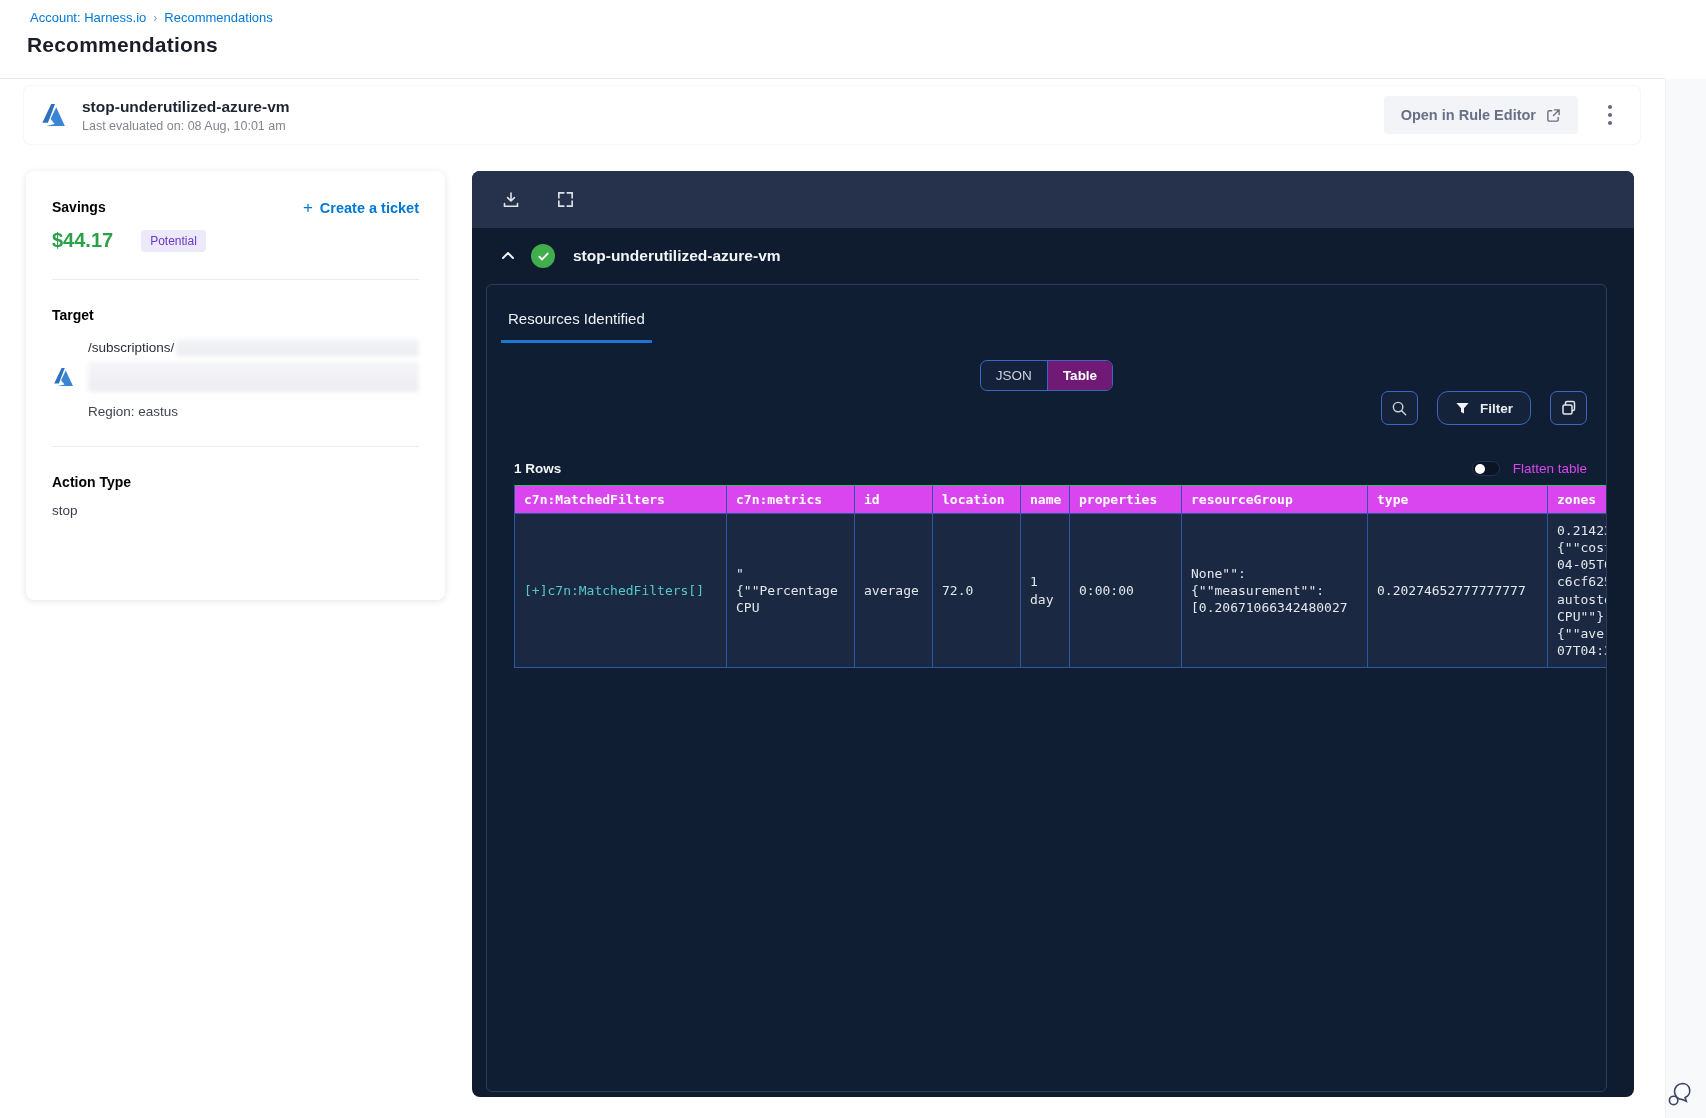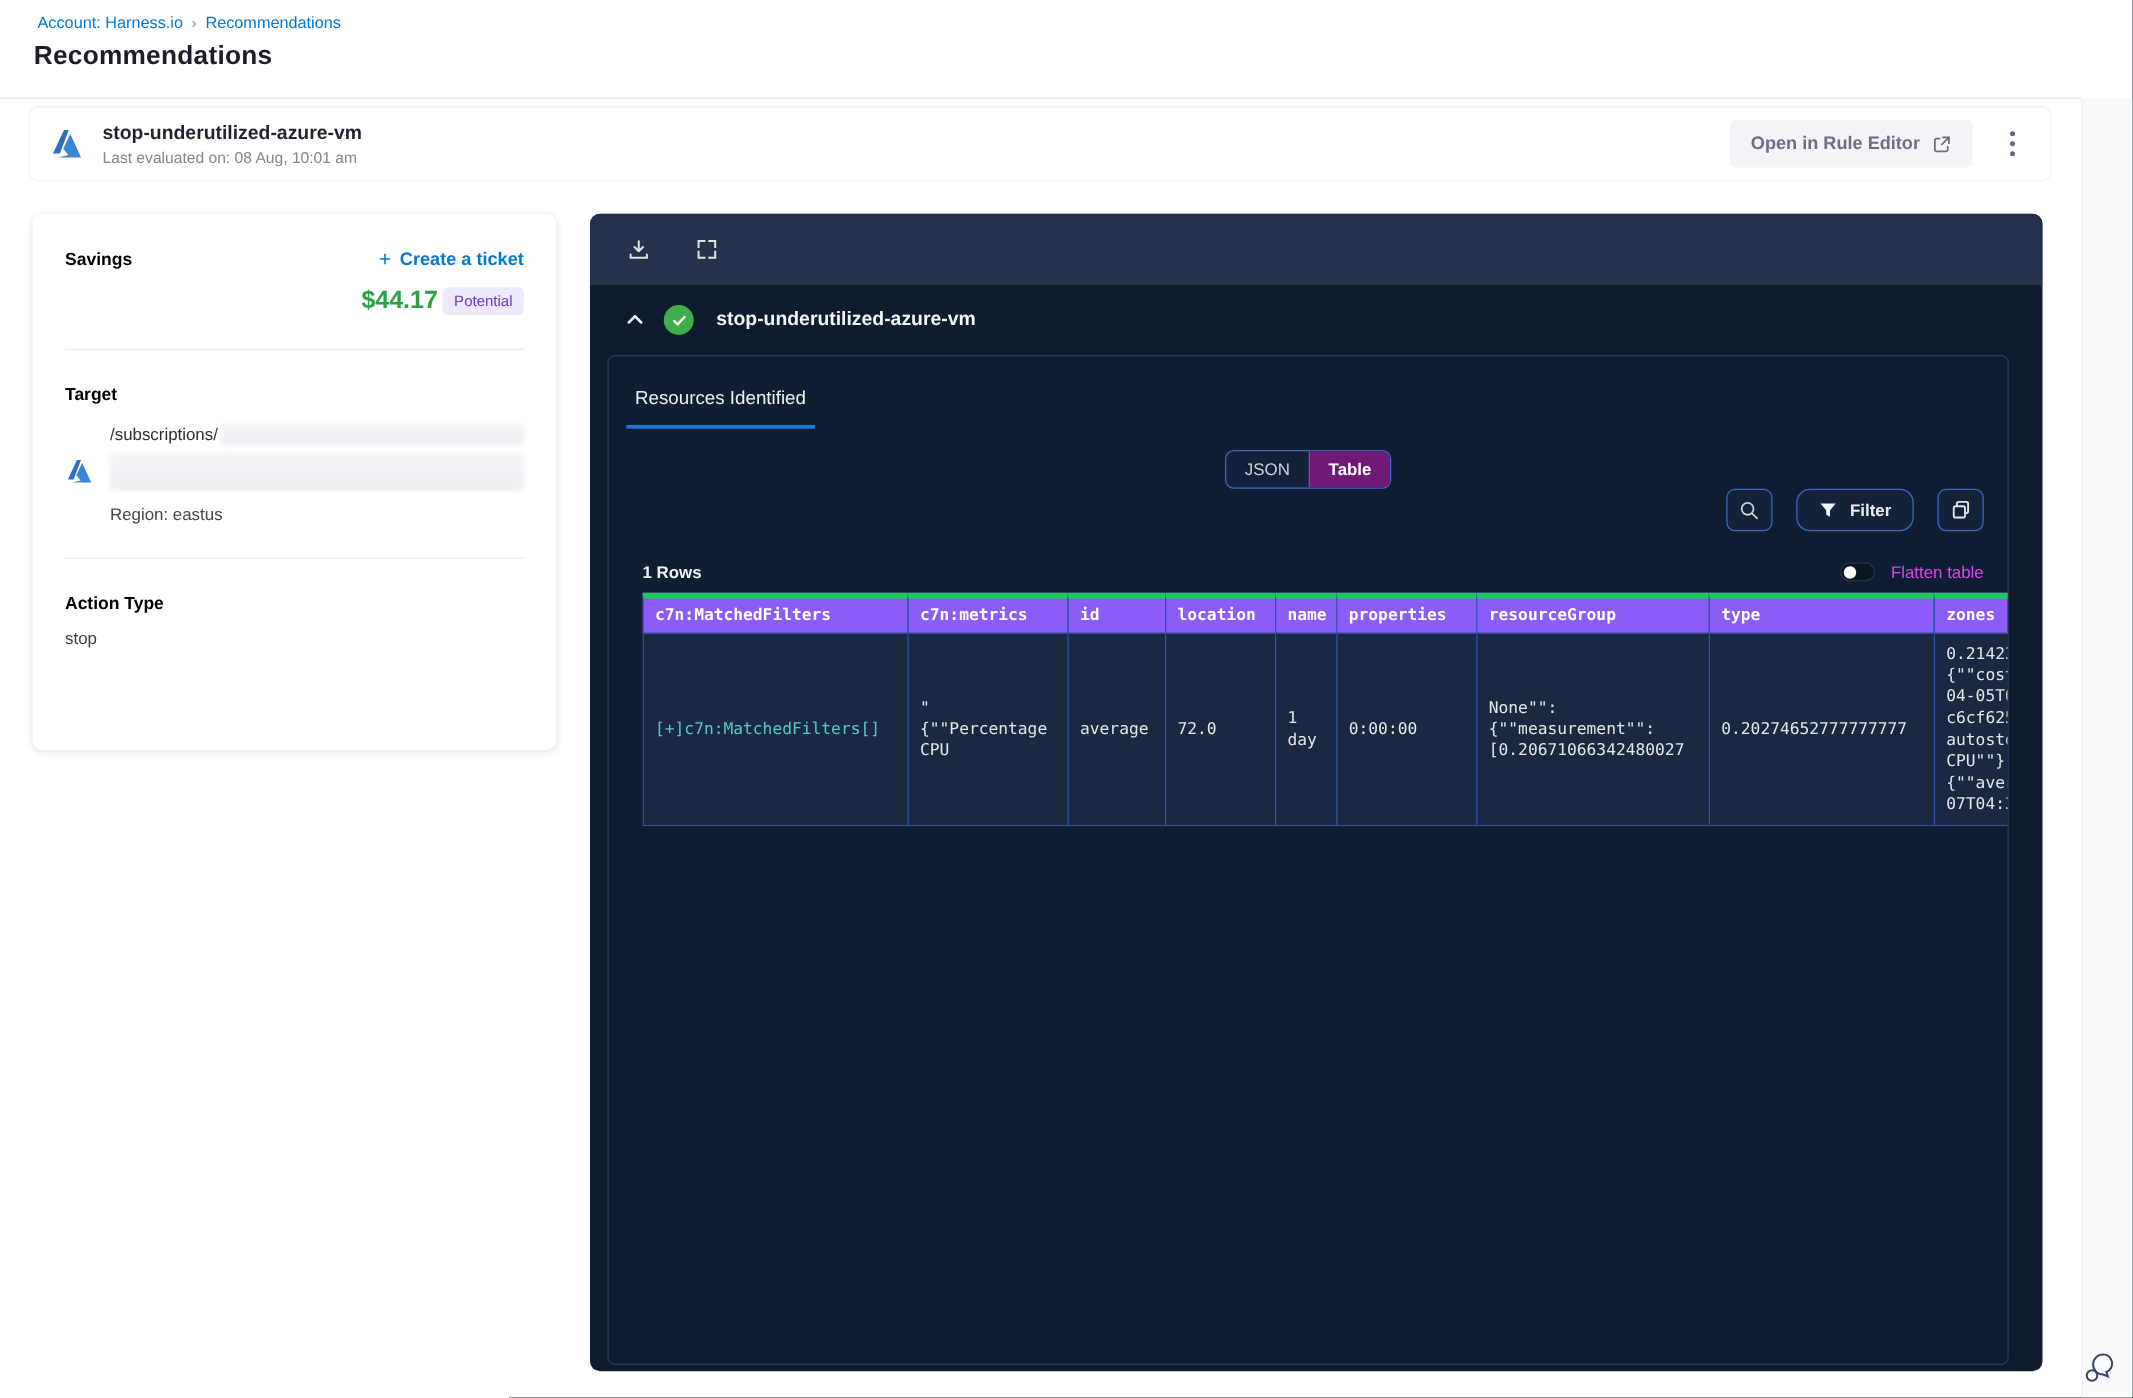--- a/index.html
+++ b/index.html
@@ -37,21 +37,21 @@
   
   .sidebar-card {
     position:absolute; left:26px; top:171px; width:419px; height:429px;
     background:#fff; border-radius:8px; box-shadow:0 1px 6px rgba(40,41,61,.13);
     padding:28px 26px 0; 
   }
   .savings-row { display:flex; align-items:flex-start; }
   .section-label { font-size:14px; font-weight:700; color:#000000; }
   .ticket-link { margin-left:auto; color:#0278d5; font-size:14.5px; font-weight:700; display:flex; align-items:center; gap:7px; cursor:pointer; }
   .ticket-plus { font-size:17px; font-weight:400; line-height:1; }
-  .amount-row { display:flex; align-items:center; gap:4px; margin-top:13px;justify-content:flex-end; }
+  .amount-row { display:flex; align-items:center; gap:28px; margin-top:13px; }
   .savings-amount { font-size:20px; font-weight:700; color:#2aa04a; }
   .badge-potential { background:#ece9fb; color:#6938c9; font-size:12px; padding:4px 9px; border-radius:4px; }
   .card-divider { height:1px; background:#ebebf1; margin:27px 0; }
   .target-line1 { margin:16px 0 0 36px; display:flex; align-items:center; font-size:13.5px; color:#2a2e38; }
   .blur-chip { height:17px; flex:1 1 auto; margin-left:2px; border-radius:3px;
                background:linear-gradient(180deg,#f4f4f7,#ecedf1); filter:blur(2px); }
   .target-line2 { display:flex; align-items:center; margin-top:6px; }
   .azure-small { width:23px; height:20px; flex:none; margin-right:13px; }
   .blur-block { height:30px; flex:1 1 auto; border-radius:3px;
                 background:linear-gradient(180deg,#f5f5f8,#ededf2); filter:blur(2px); }
@@ -78,32 +78,32 @@
   .seg-toggle { display:flex; border:1px solid #3a67c2; border-radius:7px; overflow:hidden; background:#14213a; }
   .seg { padding:7px 15px; font-size:13.5px; color:#ccd2da; cursor:pointer; }
   .seg.sel { background:#701a75; color:#fff; font-weight:700; border-left:1px solid #3a67c2; }
   .controls-right { margin-left:auto; display:flex; align-items:center; gap:19px; }
   .icon-btn { width:37px; height:34px; border:1px solid #3a67c2; border-radius:7px; background:#15233a;
               display:flex; align-items:center; justify-content:center; cursor:pointer; }
   .filter-btn { height:34px; border:1px solid #3a67c2; border-radius:11px; background:#15233a; color:#e8ecf0;
                 font-weight:700; font-size:13.5px; display:flex; align-items:center; gap:10px; padding:0 17px;
                 font-family:"Liberation Sans", sans-serif; cursor:pointer; }
 
-  .rows-row { display:flex; align-items:center; margin:25px 19px 9px 27px; }
+  .rows-row { display:flex; align-items:center; margin:36px 19px 9px 27px; }
   .rows-count { font-size:13.5px; font-weight:700; color:#f2f4f6; }
   .flatten { margin-left:auto; display:flex; align-items:center; gap:13px; }
   .toggle-track { width:28px; height:15px; background:#0a1423; border:1px solid #223350; border-radius:9px; position:relative; cursor:pointer; }
   .toggle-knob { width:10px; height:10px; background:#fff; border-radius:50%; position:absolute; left:2px; top:1.5px; }
   .flatten-label { font-size:13.5px; color:#d946ef; }
 
   .table-wrap { margin:6px 0 0 27px; width:1094px; overflow:hidden; }
   .grid { display:grid; grid-template-columns:212px 128px 78px 88px 49px 112px 186px 180px 110px; width:1143px; }
   .th {
     font-family:"DejaVu Sans Mono", monospace; font-size:13px; font-weight:700; color:#ffffff;
-    background:#8b5cf6; border-left:1px solid #2d55a8; border-top:5px solid #22c55e; border-bottom:1px solid #2d55a8;
+    background:#d946ef; border-left:1px solid #2d55a8; border-top:1px solid #22c55e; border-bottom:1px solid #2d55a8;
     padding:6px 9px; white-space:nowrap; overflow:hidden;
   }
   .td {
     font-family:"DejaVu Sans Mono", monospace; font-size:13px; color:#e3e7ec; line-height:1.32;
     background:#1a2941; border-left:1px solid #2d55a8; border-bottom:1px solid #2d55a8;
     padding:10px 9px; height:154px; display:flex; align-items:center;
     white-space:pre-wrap; word-break:break-word; overflow:hidden;
   }
   .td.link { color:#56c8cc; cursor:pointer; }
 

